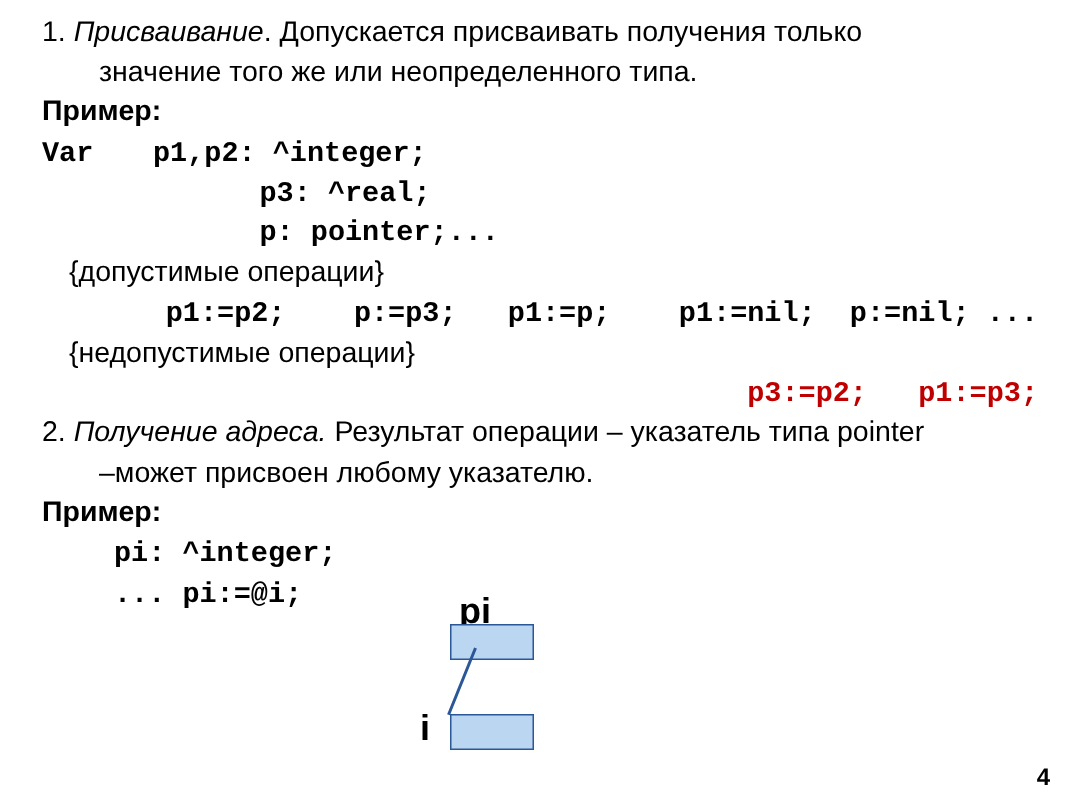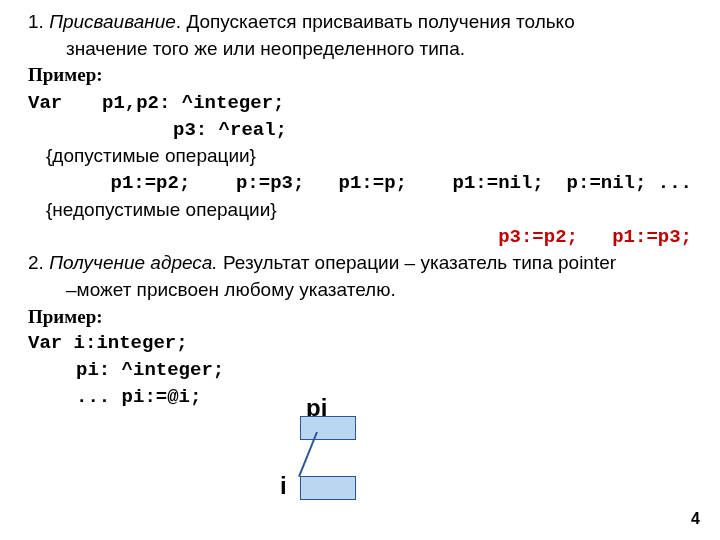--- a/index.html
+++ b/index.html
@@ -29,21 +29,21 @@
   }
   .body {
     font-size: 19px;
     line-height: 1.3;
   }
   .para {
     margin: 2px 0;
   }
   .indent1 { padding-left: 38px; }
   .indent05 { padding-left: 18px; }
-  .bold { font-weight: 700; font-family: Liberation Serif, serif; }
+  .bold { font-weight: 700; }
   .italic { font-style: italic; }
   .mono {
     font-family: "Courier New", Courier, monospace;
     font-weight: 700;
     font-size: 19px;
   }
   .red { color: #c00000; }
   .var-label { display:inline-block; width:74px; }
   .assign-row {
     white-space: pre;
@@ -104,37 +104,37 @@
       <span>1. </span><span class="italic">Присваивание</span><span>. Допускается присваивать получения только</span>
     </div>
     <div class="para indent1">значение того же или неопределенного типа.</div>
 
     <div class="para bold">Пример:</div>
 
     <div class="para">
       <span class="mono var-label">Var</span><span class="mono decl"><span>p1,p2: ^integer;</span></span>
     </div>
     <div class="para mono" style="padding-left:145px;"><span>p3: ^real;</span></div>
+    <div class="para mono" style="padding-left:145px;"><span>p: pointer;...</span></div>
 
     <div class="para indent05">{допустимые операции}</div>
 
     <div class="para mono assign-row indent05"><span>p1:=p2;    p:=p3;   p1:=p;    p1:=nil;  p:=nil; ...</span></div>
 
     <div class="para indent05">{недопустимые операции}</div>
 
     <div class="para mono indent05 red assign-row"><span>p3:=p2;   p1:=p3;</span></div>
 
     <div class="para">
       <span>2. </span><span class="italic">Получение адреса.</span><span> Результат операции – указатель типа pointer</span>
     </div>
     <div class="para indent1">–может присвоен любому указателю.</div>
 
     <div class="para bold">Пример:</div>
 
-    <div class="para mono"><span>Var </span><span>i:integer;</span></div>
     <div class="para mono" style="padding-left:48px;"><span>pi: ^integer;</span></div>
     <div class="para mono" style="padding-left:48px;"><span>...  pi:=@i;</span></div>
 
   </div>
 
   <div class="diagram">
     <div class="lbl lbl-pi">pi</div>
     <div class="box box-pi"></div>
     <div class="link"></div>
     <div class="lbl lbl-i">i</div>

